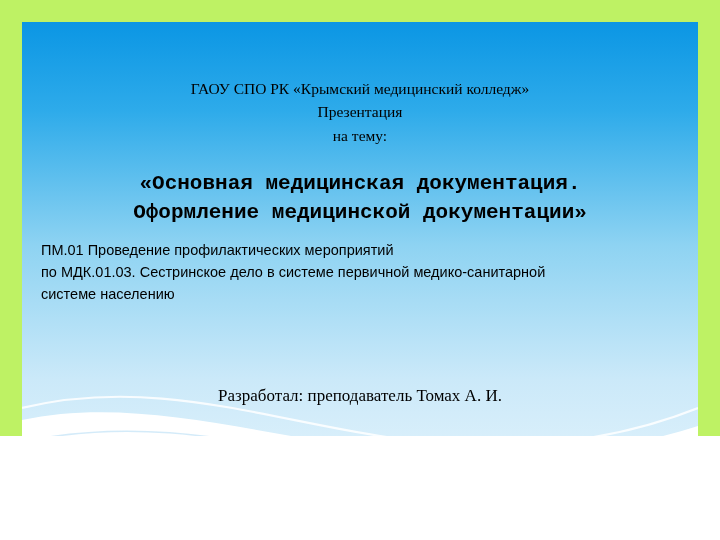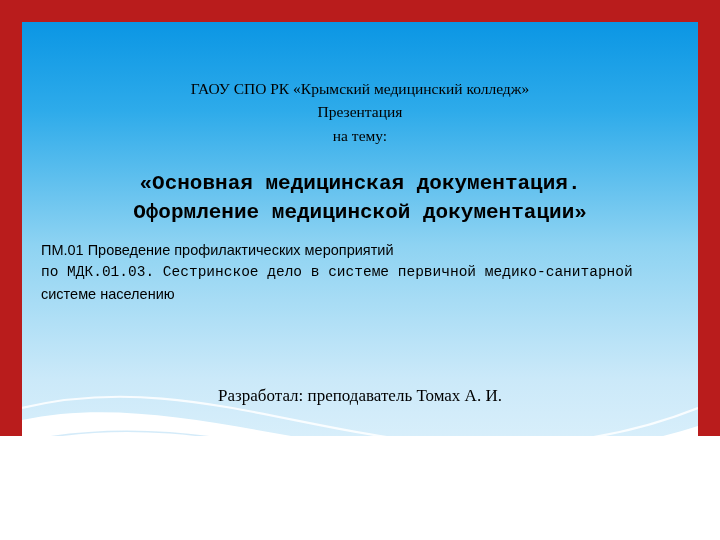--- a/index.html
+++ b/index.html
@@ -10,21 +10,21 @@
   body {
     width: 720px;
     height: 540px;
     overflow: hidden;
     font-family: "Liberation Serif", serif;
   }
   .slide {
     position: relative;
     width: 720px;
     height: 436px;
-    background: #b91c1c;
+    background: #bef264;
     overflow: hidden;
   }
   .slide-bg {
     position: absolute;
     left: 22px;
     top: 22px;
     width: 676px;
     height: 496px;
     overflow: hidden;
   }
@@ -73,21 +73,20 @@
     color: #000000;
     font-size: 14.5px;
     line-height: 1.5;
     font-family: "Liberation Sans", sans-serif;
   }
   .subtitle-line1 {
     white-space: nowrap;
   }
   .subtitle-line2 {
     white-space: nowrap;
-    font-family: Liberation Mono, monospace;
   }
   .author-block {
     position: absolute;
     left: 0;
     top: 345px;
     width: 676px;
     text-align: center;
     color: #000000;
     font-size: 17px;
     font-family: "Liberation Serif", serif;

